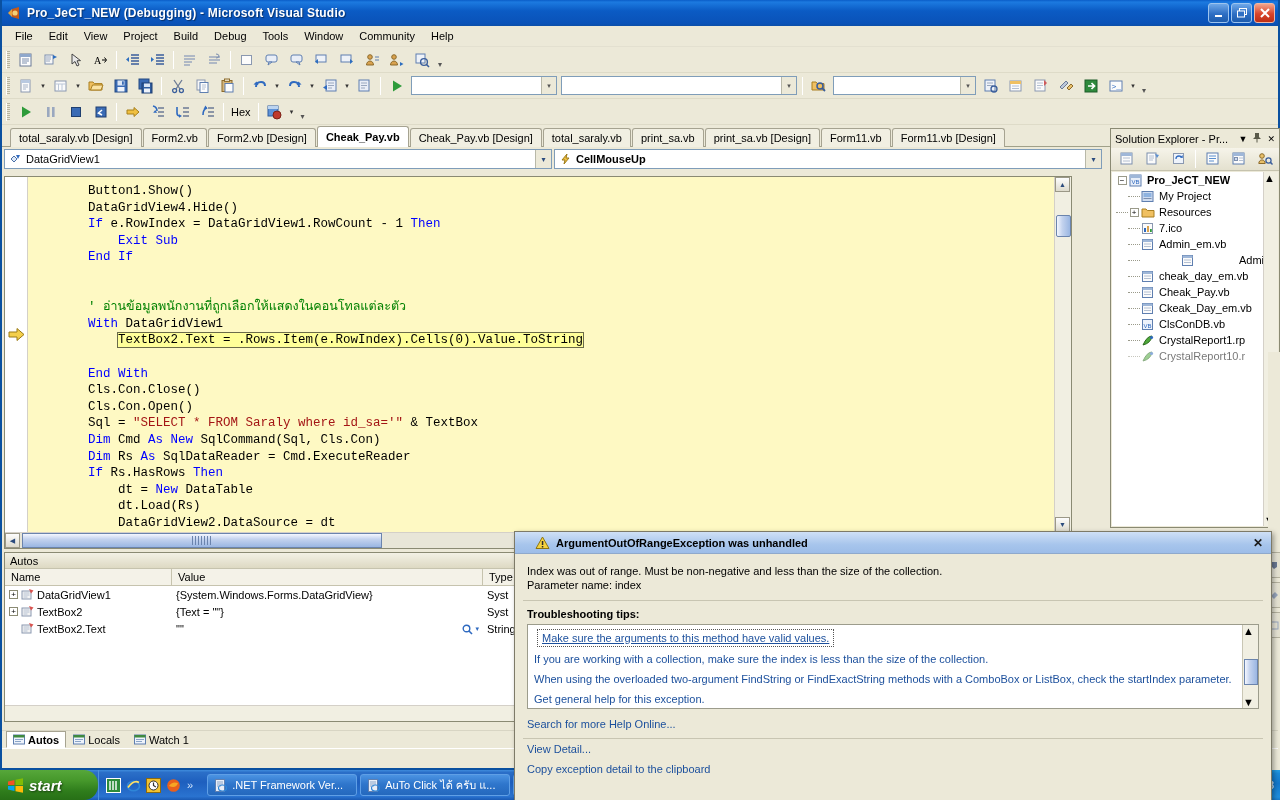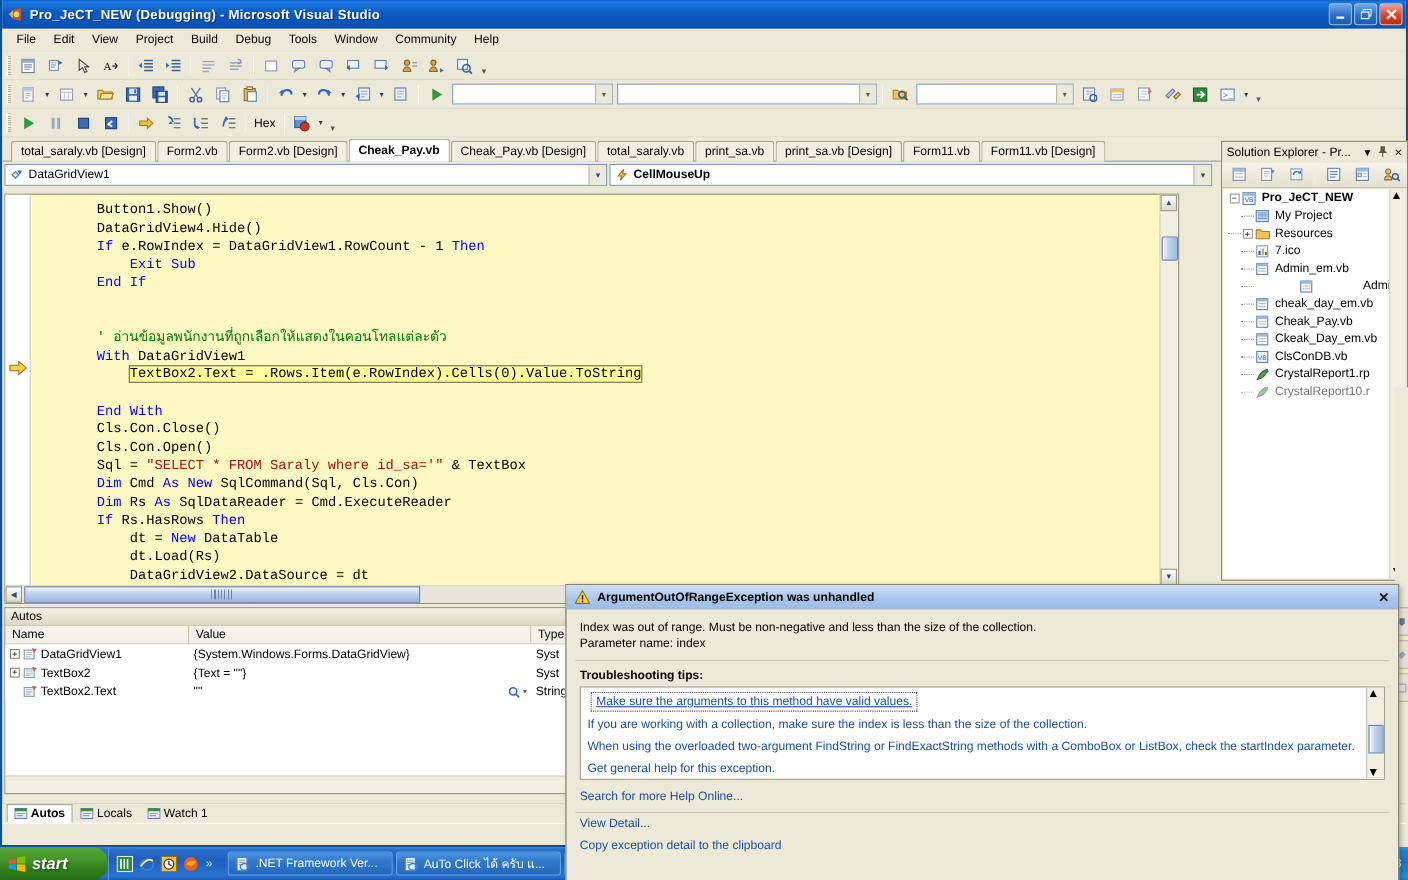--- a/index.html
+++ b/index.html
@@ -260,21 +260,21 @@
 
   
   #exc-dialog {
     position:absolute; left:512px; top:355px; width:758px; height:275px;
     background:#ece9d8; border:1px solid #7d7a68;
     box-shadow:2px 2px 5px rgba(0,0,0,.35);
     z-index:50;
   }
   #exc-titlebar {
     height:22px; background:linear-gradient(180deg,#cfe0f6,#a7c5ec 60%,#9dbde8);
-    display:flex; align-items:center; padding-left:7px;
+    display:flex; align-items:center; padding-left:20px;
     border-bottom:1px solid #8fa9cc;
   }
   #exc-titlebar .t { font-size:11px; font-weight:bold; color:#000; padding-left:6px;}
   #exc-close { margin-left:auto; padding-right:8px; font-size:12px; font-weight:bold; color:#1a1a1a; cursor:default;}
   #exc-msg { padding:10px 12px 6px 12px; font-size:11px; color:#000; line-height:14px; }
   #exc-sep { height:1px; background:#c8c5b2; margin:2px 8px 0 8px;}
   #exc-tiptitle { font-size:11px; font-weight:bold; padding:7px 12px 4px 12px; color:#000;}
   #exc-tipbox {
     margin:0 12px; height:85px; background:#fff; border:1px solid #9c9c8c;
     position:relative; overflow:hidden;

